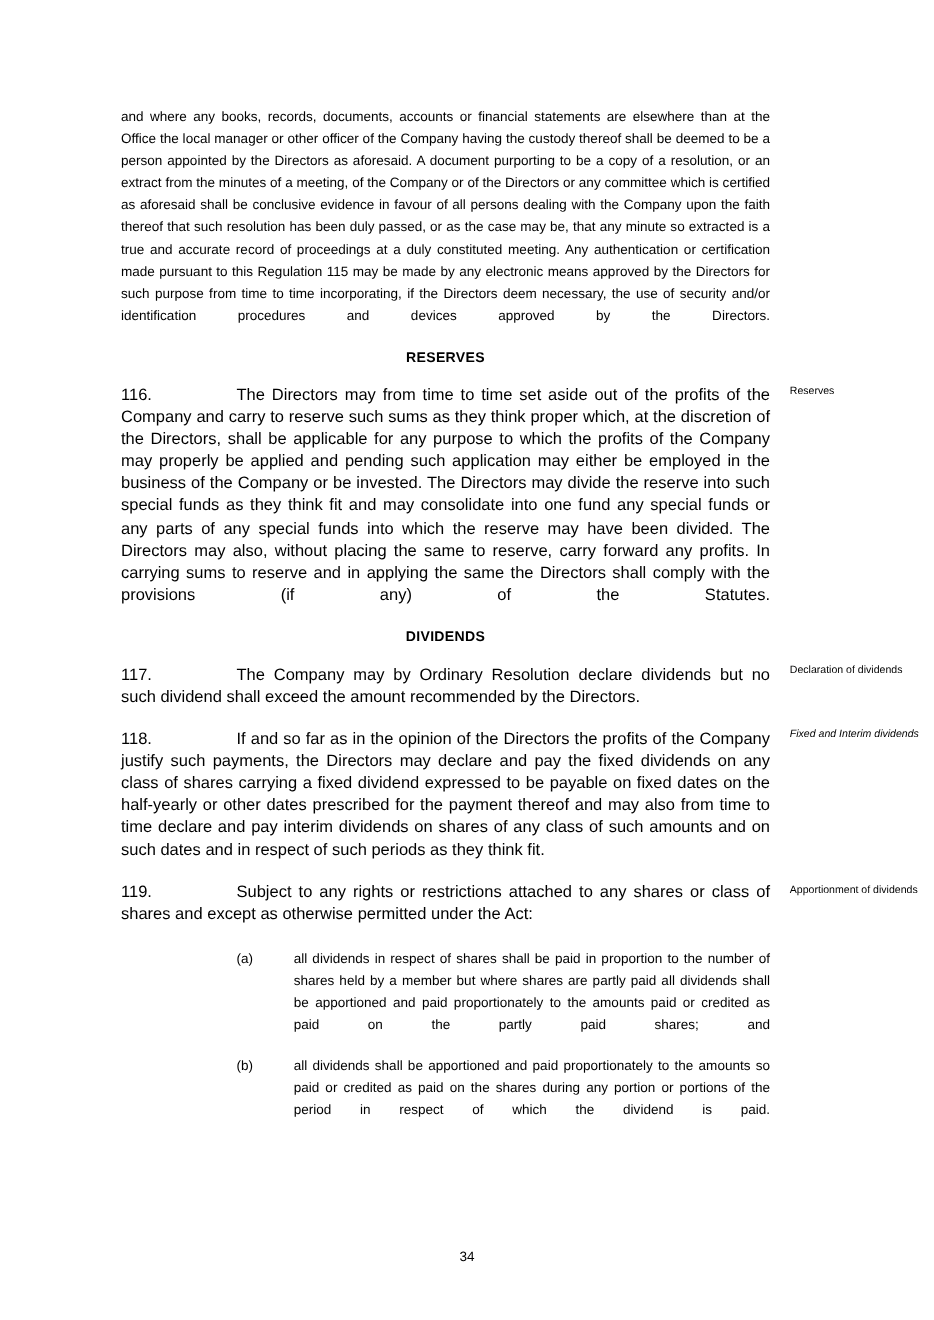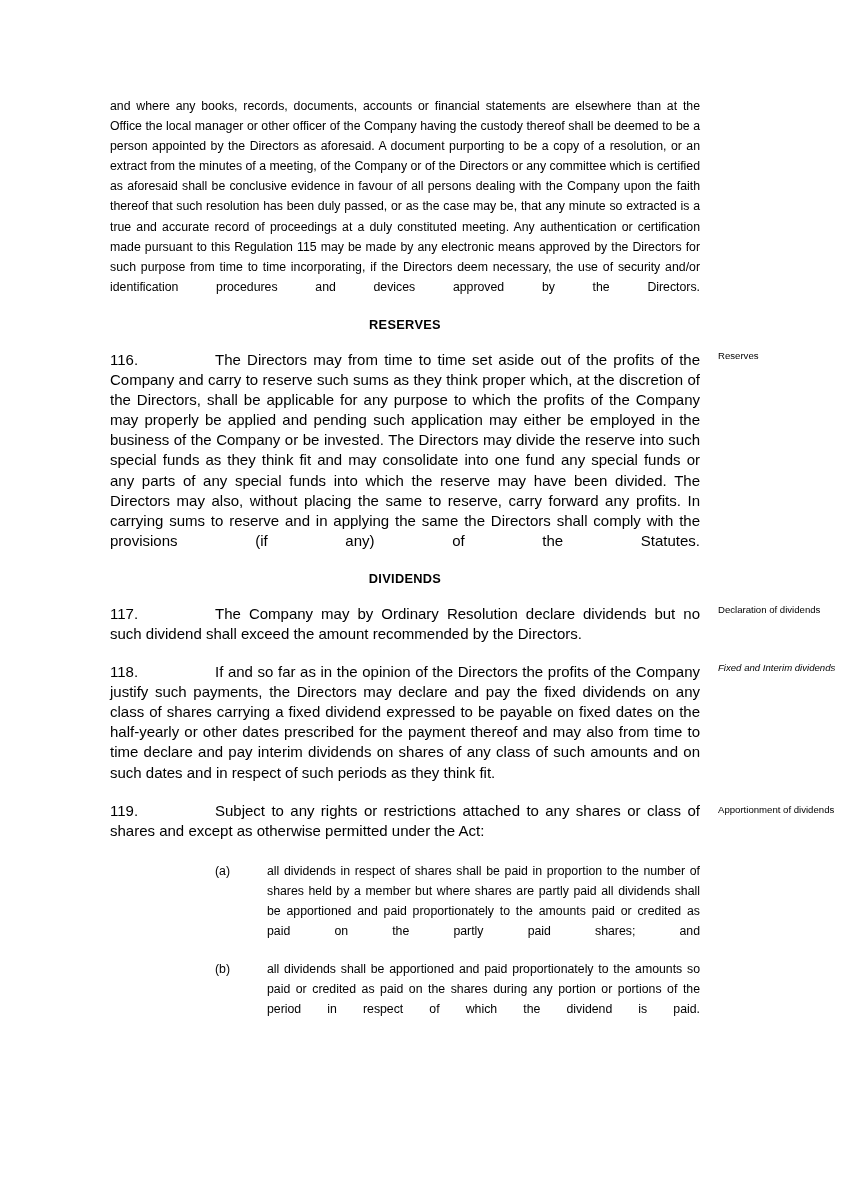--- a/index.html
+++ b/index.html
@@ -160,14 +160,15 @@
         <span class="sub-label">(b)</span>
         <span class="sub-text fulljust">all dividends shall be apportioned and paid proportionately to the amounts so paid or credited as paid on the shares during any portion or portions of the period in respect of which the dividend is paid.</span>
       </div>
     </div>
 
     <div class="gap-lg"></div>
 
 
   </div>
 
+  <div class="page-number">34</div>
 
 </div>
 
 </body></html>

